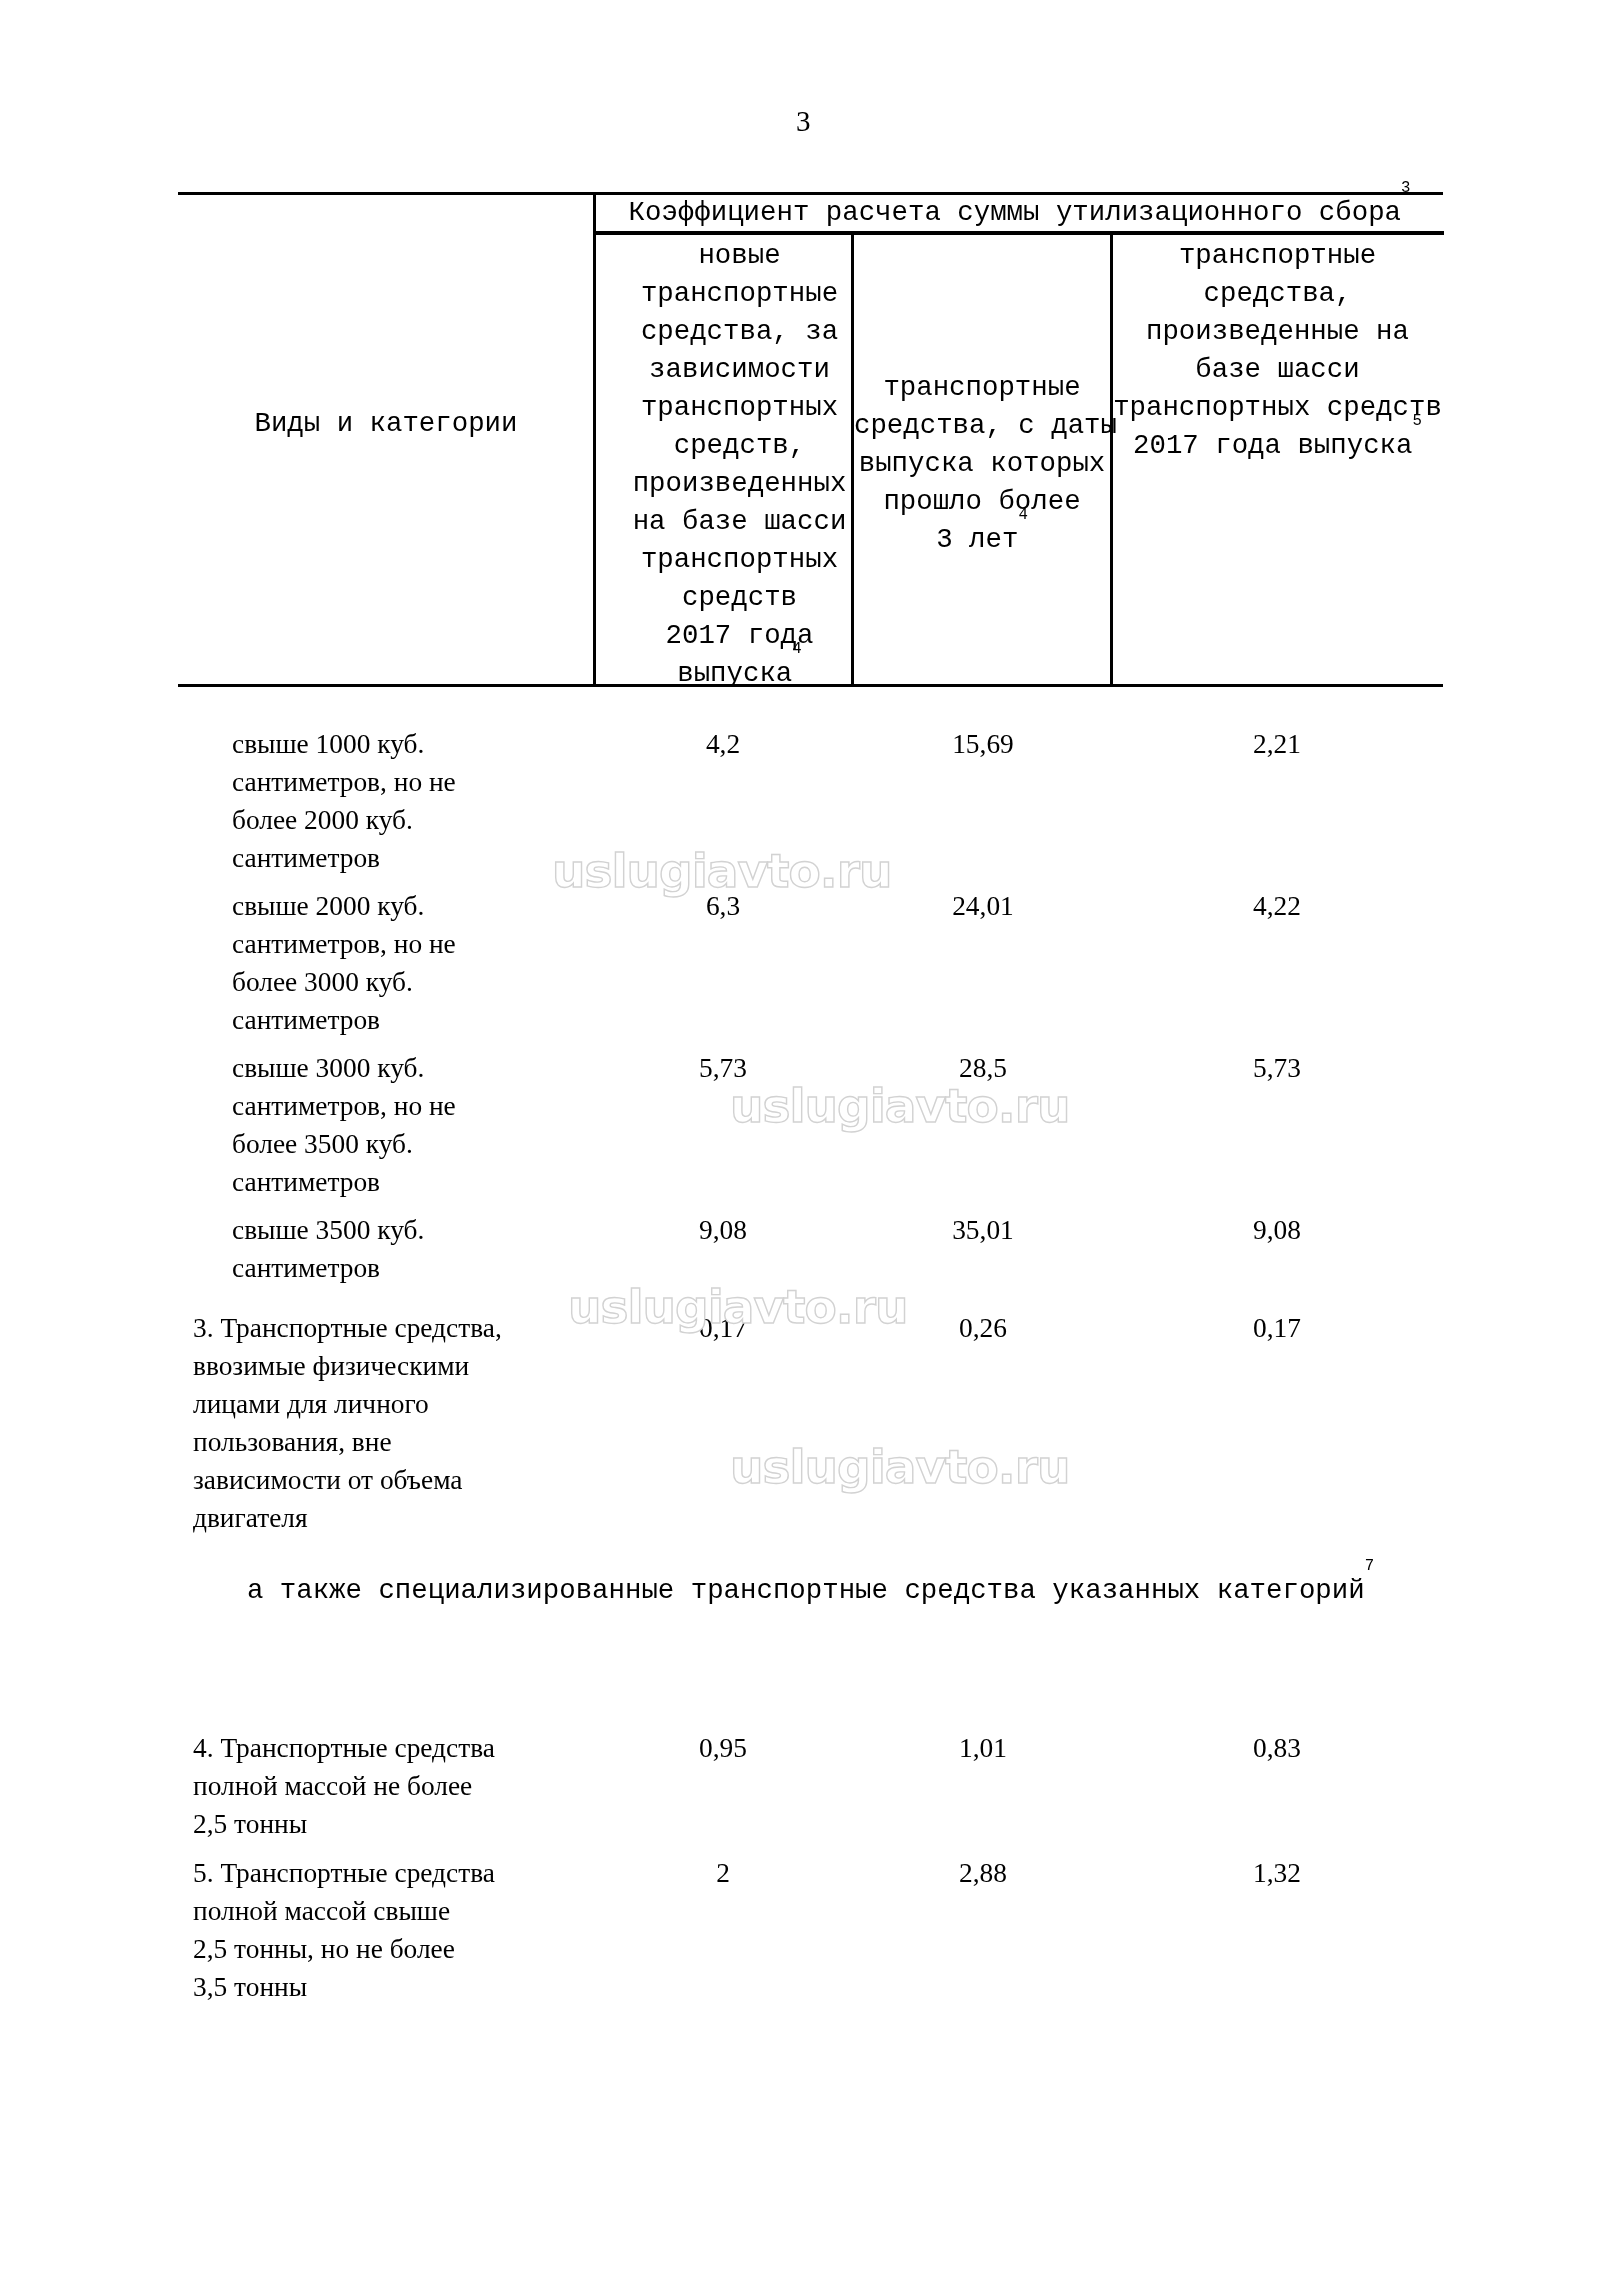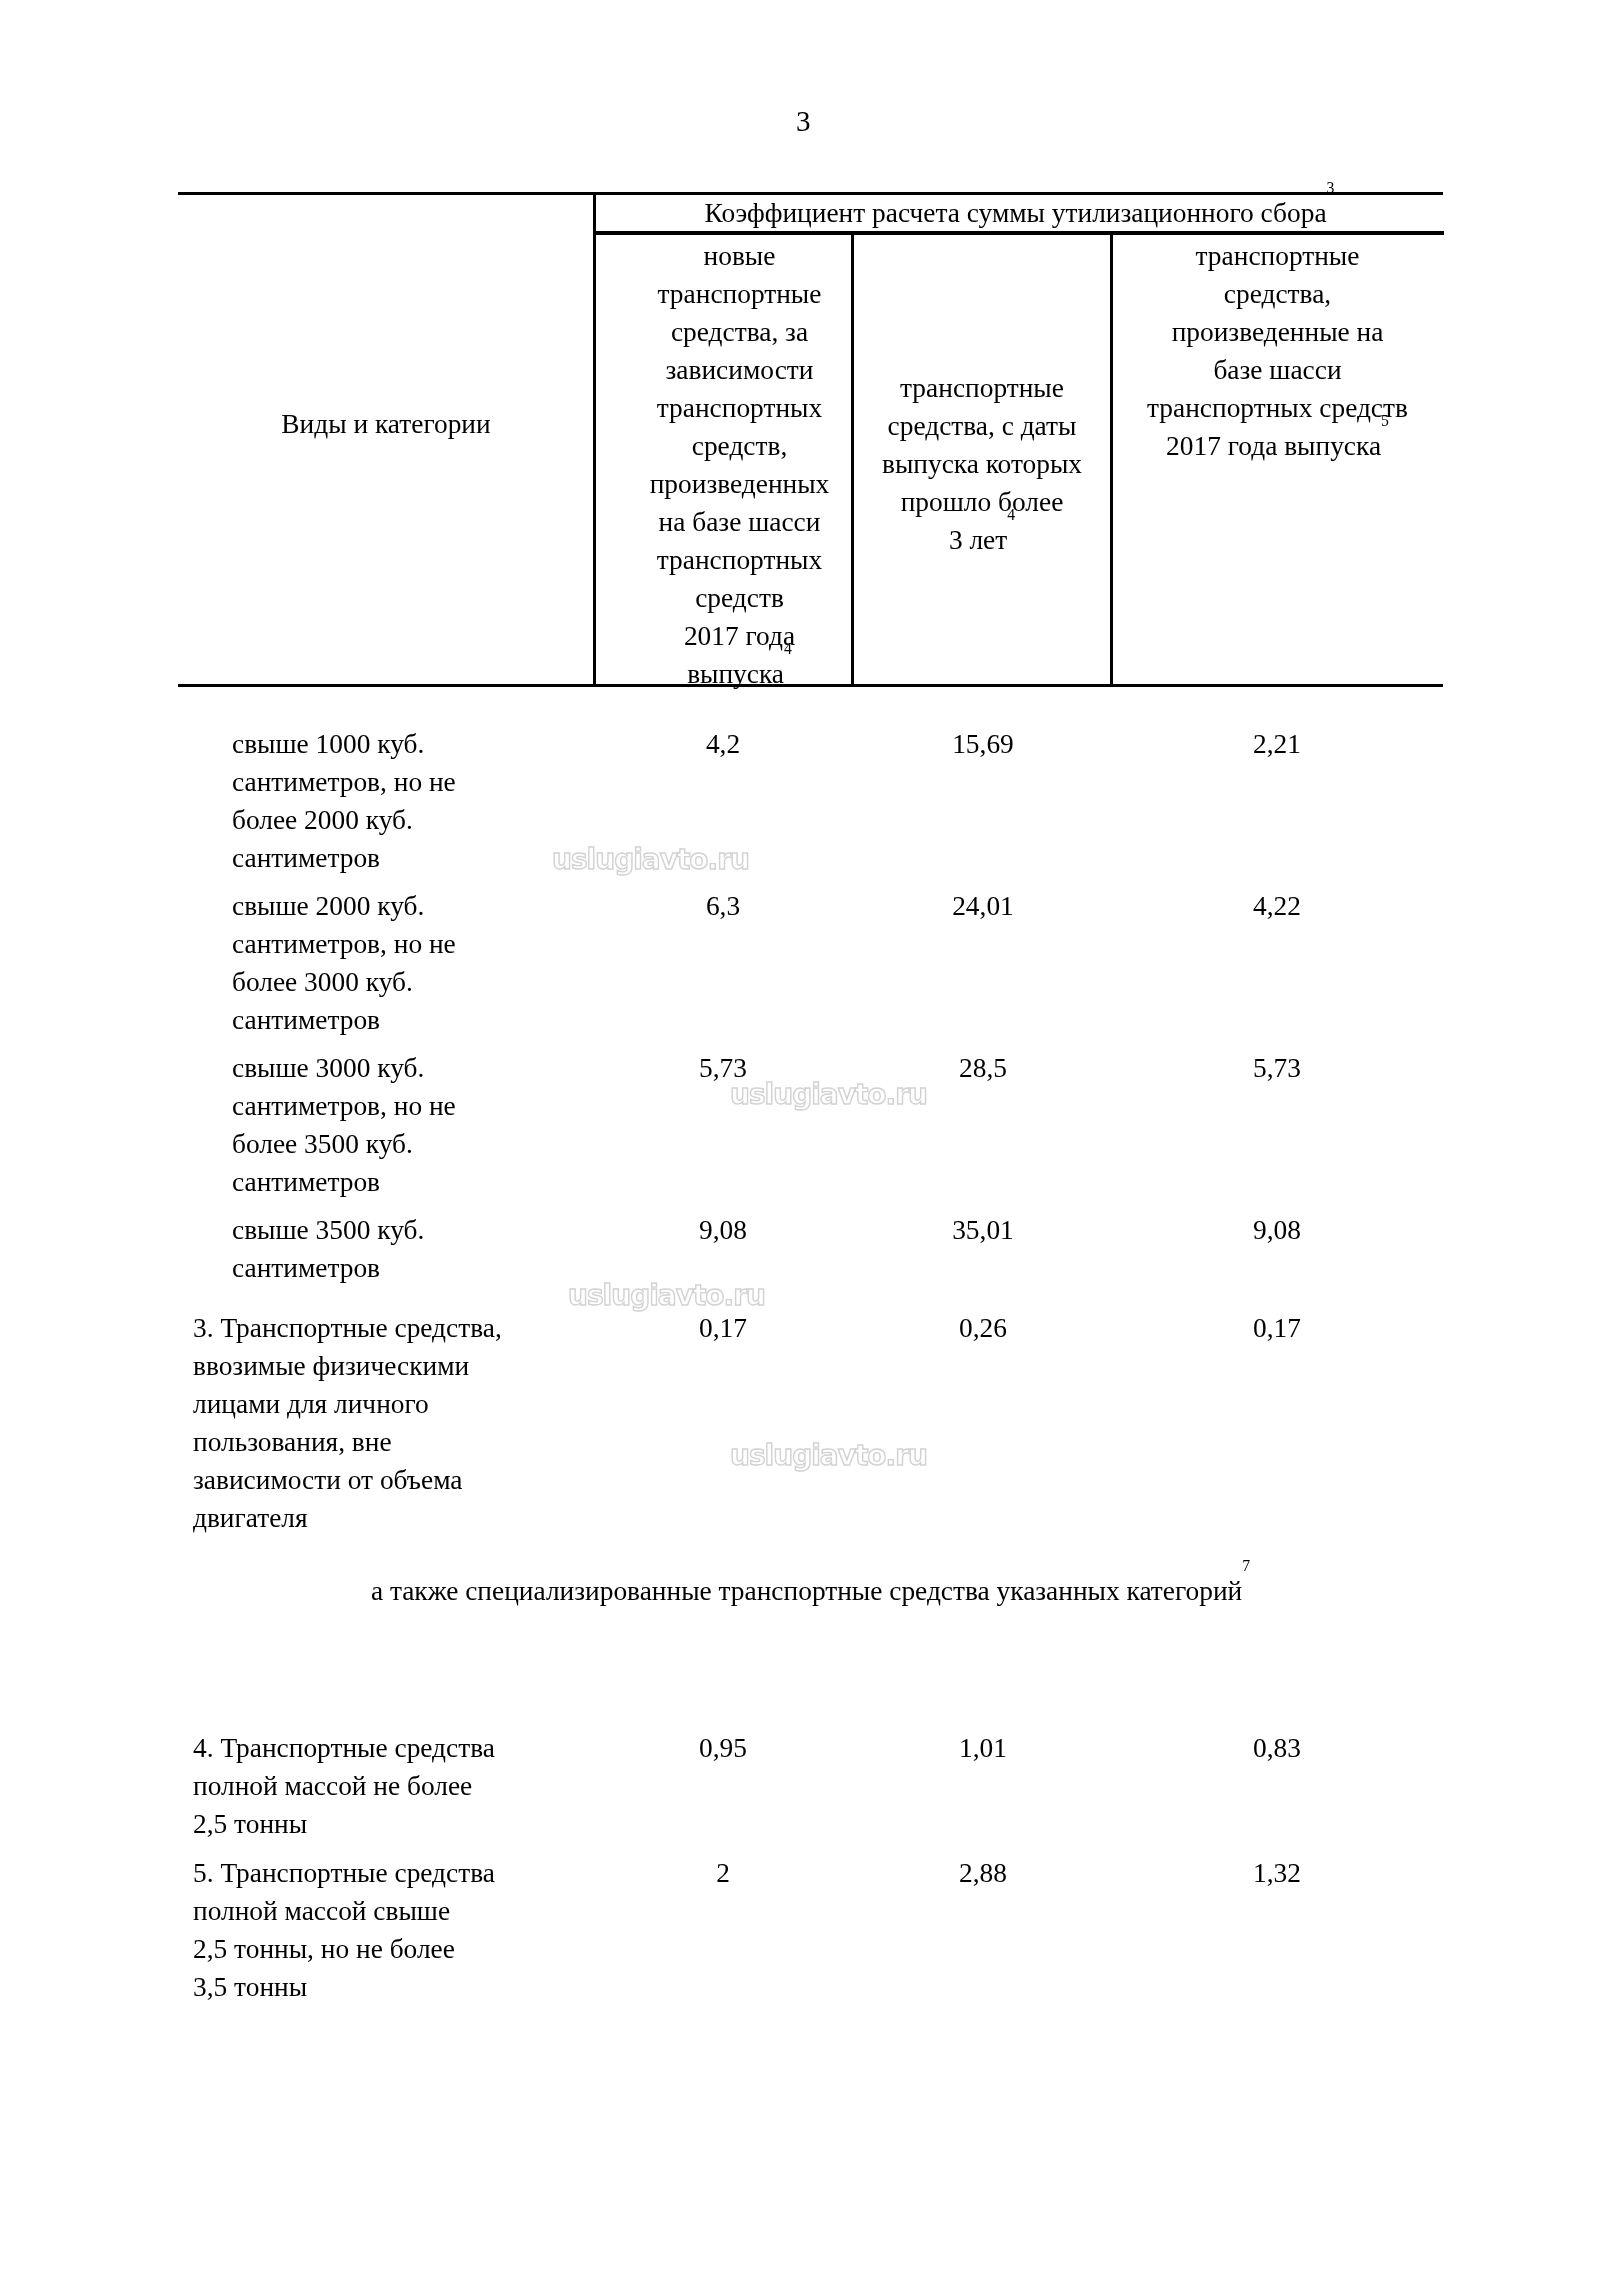--- a/index.html
+++ b/index.html
@@ -1,26 +1,26 @@
 <!DOCTYPE html>
 <html><head>
 <meta charset="utf-8">
 <style>
   html, body { margin:0; padding:0; background:#ffffff; }
   body { width:1621px; height:2293px; position:relative; overflow:hidden;
          font-family:"Liberation Serif","DejaVu Serif",serif; color:#000; }
   .abs { position:absolute; }
   .t { font-size:27.4px; line-height:38px; white-space:nowrap; }
-  .c { text-align:center; }
+  .c { text-align:center;font-family:Liberation Mono, monospace; }
   .hline { position:absolute; background:#000; height:2.9px; }
   .vline { position:absolute; background:#000; width:2.9px; }
   sup { font-size:15.7px; vertical-align:top; position:relative; top:-5.9px; line-height:0; }
   sub { font-size:16.7px; vertical-align:baseline; position:relative; top:5.9px; line-height:0; }
   .wm { position:absolute; font-family:"DejaVu Sans","Liberation Sans",sans-serif;
-        font-size:28px; font-weight:bold; color:#ffffff; letter-spacing:-1px;
+        font-size:47px; font-weight:bold; color:#ffffff; letter-spacing:-1px;
         -webkit-text-stroke:1.4px #d2d2d2; white-space:nowrap; }
   .num { position:absolute; font-size:27.4px; line-height:38px; text-align:center; width:196px; }
 </style>
 </head>
 <body>
 
 <div class="abs t" style="left:796px; top:102px; font-size:29px;">3</div>
 
 <div class="hline" style="left:178px; top:192px; width:1265px;"></div>
 <div class="hline" style="left:594px; top:231px; width:850px; height:3.9px;"></div>

